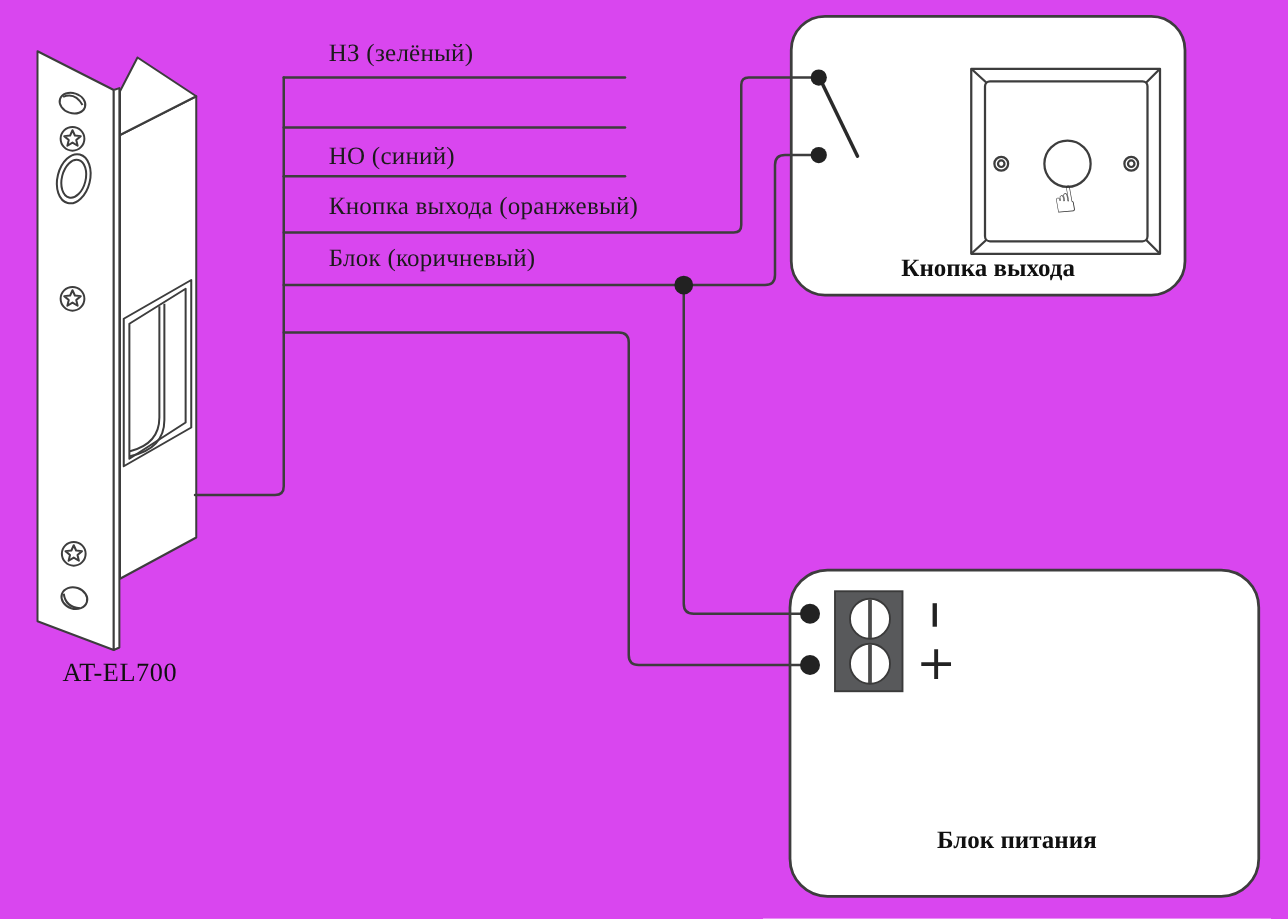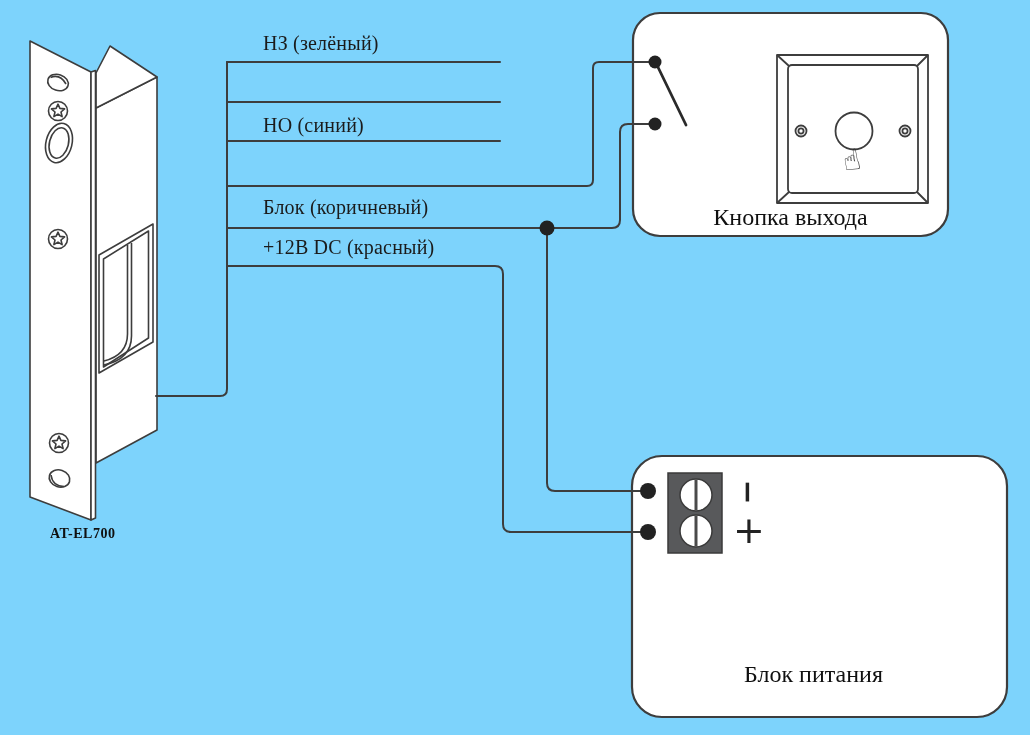--- a/index.html
+++ b/index.html
@@ -1,31 +1,31 @@
 <!DOCTYPE html>
 <html><head>
 <meta charset="utf-8">
 <style>
   html,body { margin:0; padding:0; background:#ffffff; }
   .canvas {
-    position:relative; width:1030px; height:735px; background:#7dd3fc;
+    position:relative; width:1030px; height:735px; background:#d946ef;
     overflow:hidden; font-family:"Liberation Serif","DejaVu Serif",serif;
   }
   svg.layer { position:absolute; left:0; top:0; }
   .wire-label {
     position:absolute; left:263px; white-space:nowrap;
     font-size:20px; color:#1b1b1b; letter-spacing:.2px;
   }
   .box-title {
-    position:absolute; font-weight:normal; font-size:24px; color:#101010;
+    position:absolute; font-weight:bold; font-size:20px; color:#101010;
     text-align:center; white-space:nowrap;
   }
   .device-label {
-    position:absolute; left:50px; top:526px; font-weight:bold;
-    font-size:14px; color:#101010; letter-spacing:.5px; white-space:nowrap;
+    position:absolute; left:50px; top:526px; font-weight:normal;
+    font-size:21px; color:#101010; letter-spacing:.5px; white-space:nowrap;
   }
   .plus-label {
     position:absolute; left:733px; top:511px; font-family:"DejaVu Sans",sans-serif;
     font-size:38px; line-height:38px; color:#222;
   }
   .minus-label {
     position:absolute; left:735px; top:477px; font-family:"DejaVu Sans",sans-serif;
     font-size:30px; line-height:30px; font-weight:bold; color:#222;
     transform:rotate(90deg);
   }
@@ -111,22 +111,22 @@
       <circle cx="655" cy="124" r="6.5" fill="#222222"></circle>
     </g>
 
     <circle cx="547" cy="228" r="7.5" fill="#222222"></circle>
     <circle cx="648" cy="491" r="8" fill="#222222"></circle>
     <circle cx="648" cy="532" r="8" fill="#222222"></circle>
   </svg>
 
   <div class="wire-label" style="top:32px">НЗ (зелёный)</div>
   <div class="wire-label" style="top:114px">НО (синий)</div>
+  <div class="wire-label" style="top:154px">Кнопка выхода (оранжевый)</div>
   <div class="wire-label" style="top:196px">Блок (коричневый)</div>
-  <div class="wire-label" style="top:236px">+12В DC (красный)</div>
 
   <div class="box-title" style="left:633px; top:204px; width:315px">Кнопка выхода</div>
 
   <div class="box-title" style="left:632px; top:661px; width:363px">Блок питания</div>
 
   <div class="device-label">AT-EL700</div>
 
   <div class="minus-label">−</div>
 
   <div class="plus-label">+</div>

